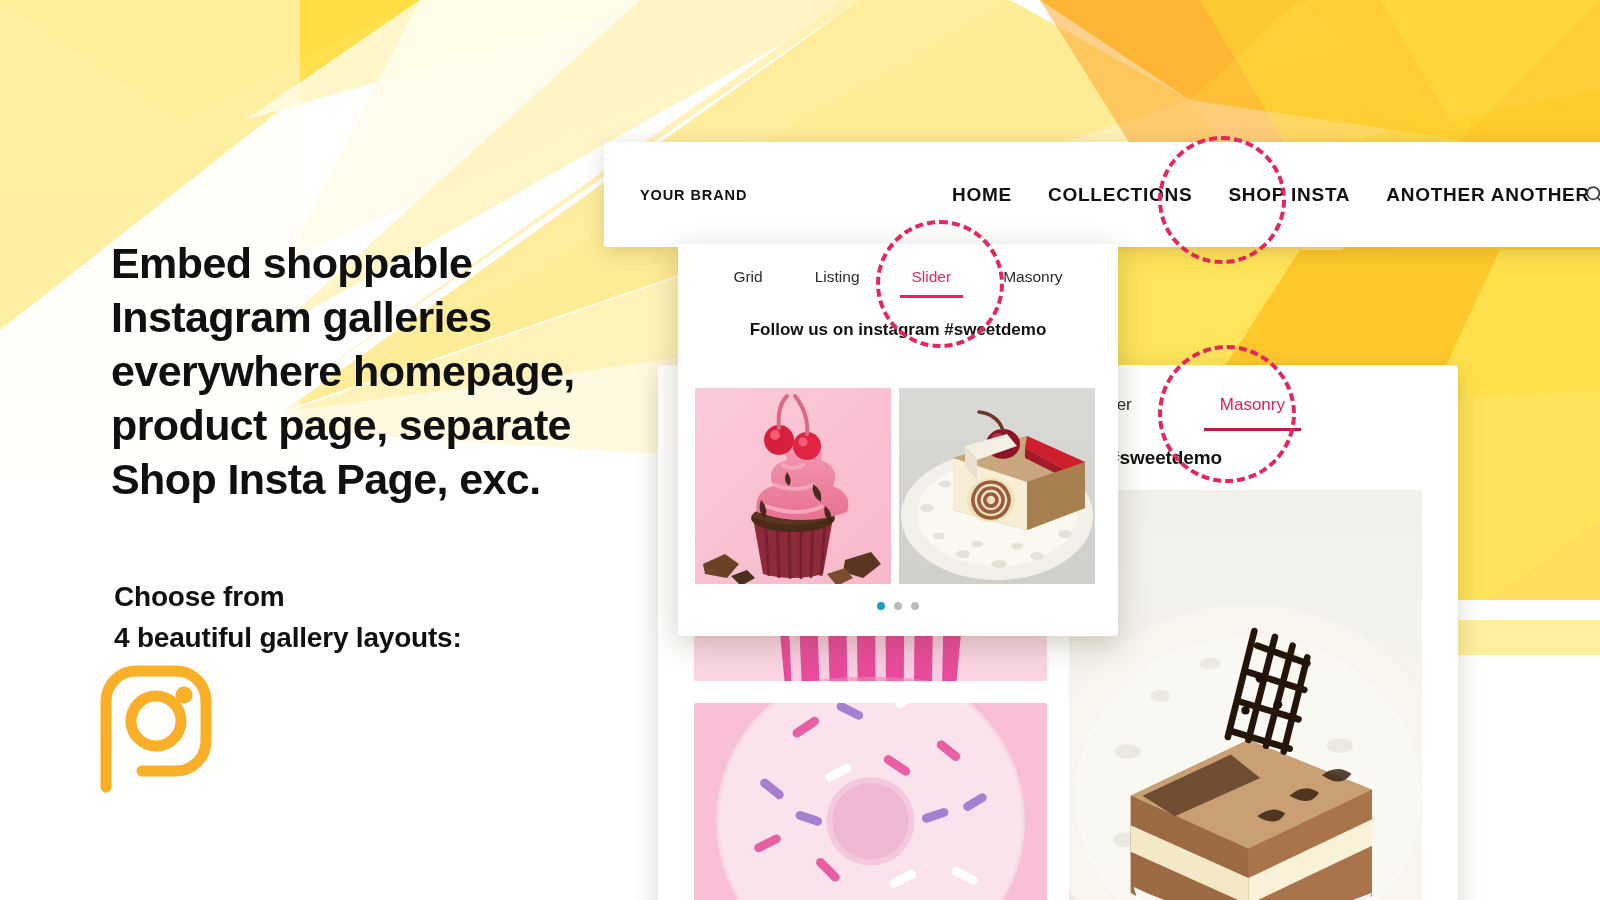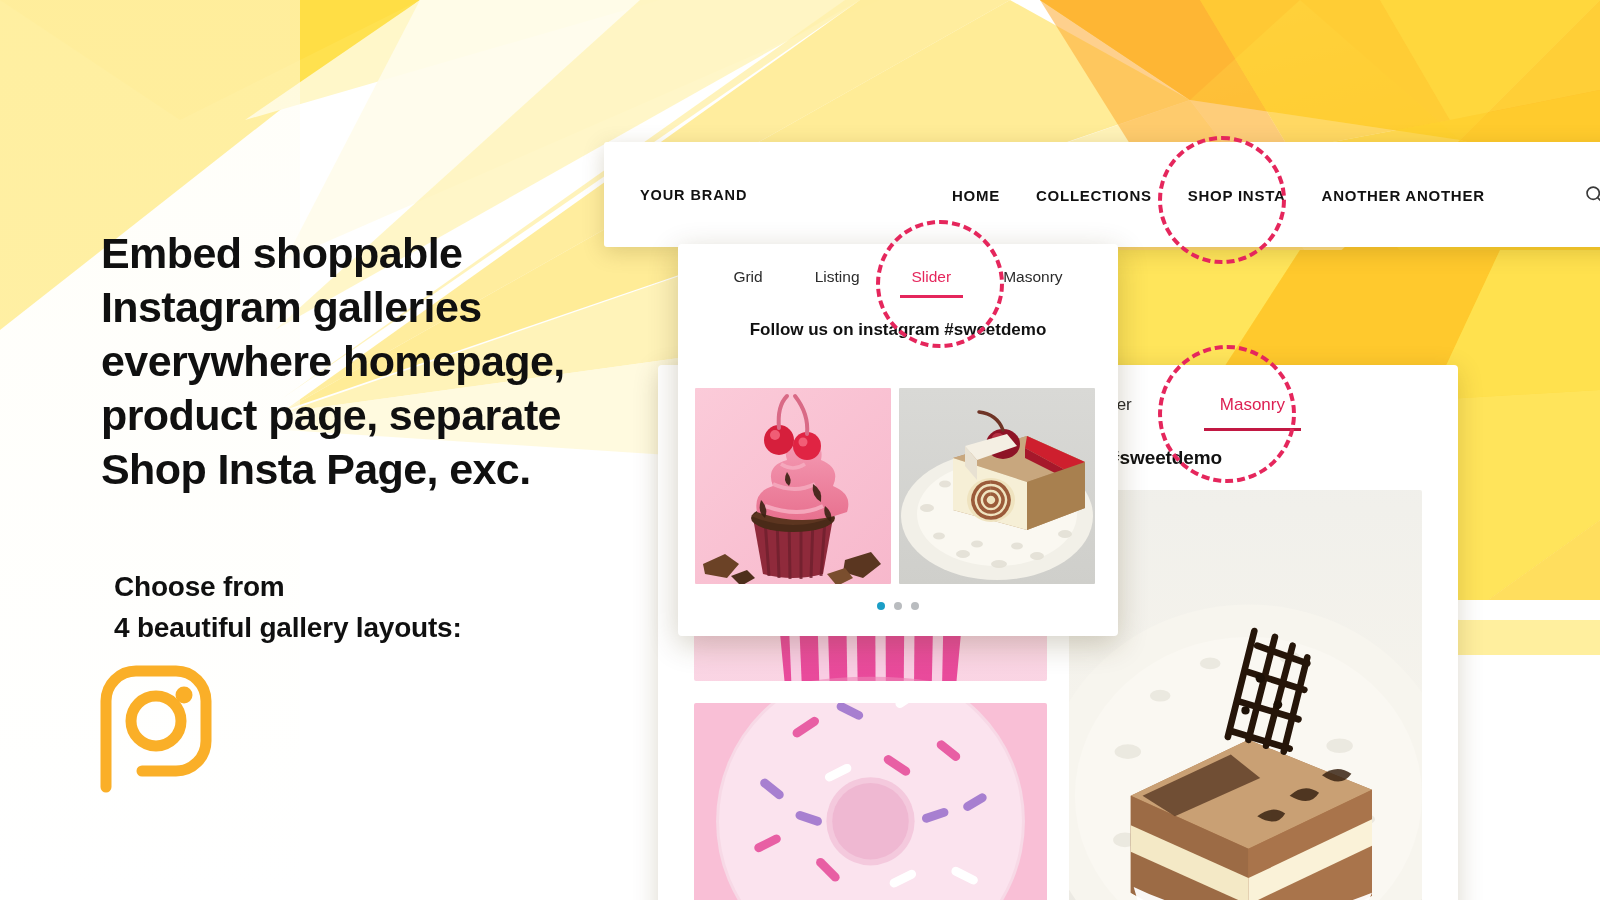--- a/index.html
+++ b/index.html
@@ -10,21 +10,21 @@
     -webkit-font-smoothing:antialiased;
   }
 
   
   #bg-poly{position:absolute;left:0;top:0;width:1600px;height:900px;z-index:0;}
 
   
   .left-col{position:absolute;left:100px;top:225px;width:500px;z-index:5;}
   .headline{
     font-size:43px;line-height:54px;font-weight:bold;color:#101010;
-    letter-spacing:-0.6px;margin:1px;white-space:pre-line;
+    letter-spacing:-0.6px;margin:11px;white-space:pre-line;
   }
   .subcopy{
     margin:14px;padding-top:56px;
     font-size:28px;line-height:41px;font-weight:bold;color:#101010;
     letter-spacing:-0.2px;white-space:pre-line;
   }
   .insta-logo{position:absolute;left:100px;top:665px;z-index:5;}
 
   
   .store-header{
@@ -34,21 +34,21 @@
   }
   .brand{
     position:absolute;left:36px;top:50%;transform:translateY(-50%);
     font-size:14.5px;font-weight:bold;letter-spacing:.9px;color:#111;
   }
   .nav{
     position:absolute;left:330px;top:50%;transform:translateY(-50%);
     display:flex;align-items:center;gap:0;
   }
   .nav-item{
-    font-size:15px;font-weight:bold;letter-spacing:.75px;color:#111;
+    font-size:19px;font-weight:bold;letter-spacing:.75px;color:#111;
     padding:0 18px;white-space:nowrap;cursor:pointer;
   }
   .hdr-icons{
     position:absolute;right:56px;top:50%;transform:translateY(-50%);
     display:flex;align-items:center;gap:24px;
   }
   .hdr-icons svg{display:block;}
 
   
   .masonry-card{

